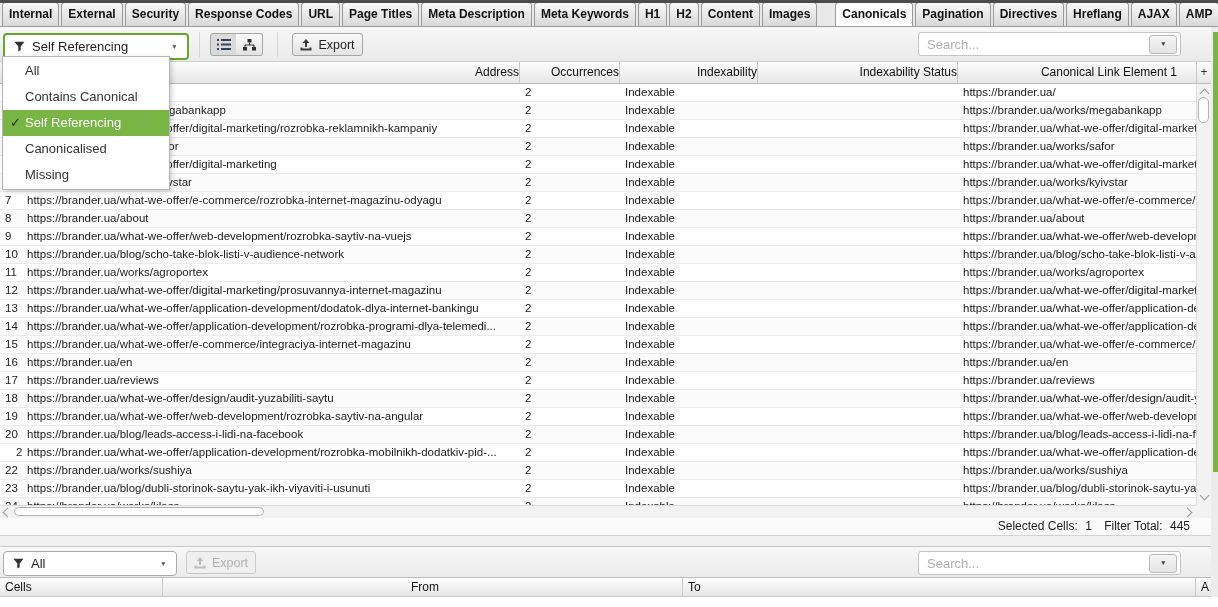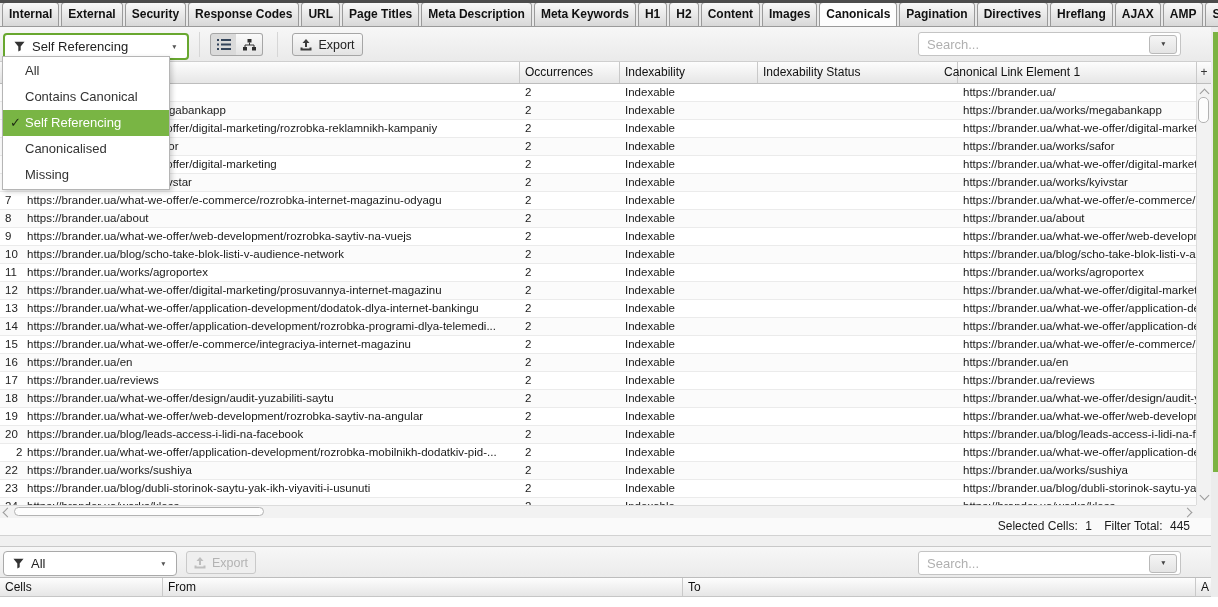--- a/index.html
+++ b/index.html
@@ -6,38 +6,38 @@
   #app{position:relative;width:1218px;height:597px;overflow:hidden;
        font-family:"Liberation Sans",sans-serif;background:#14532d;text-decoration:underline;-webkit-font-smoothing:antialiased;}
   .abs{position:absolute;}
   
   #top-strip{left:0;top:0;width:1218px;height:3px;background:#4c4c4c;}
   #tab-bar{left:0;top:3px;width:1218px;height:24px;background:#e9e9e9;border-bottom:1px solid #9a9a9a;
            display:flex;align-items:flex-end;padding-left:2px;box-sizing:border-box;white-space:nowrap;overflow:hidden;}
   .tab{flex:0 0 auto;margin-right:2px;padding:3px 6px 4px 6px;font-size:12px;font-weight:bold;color:#111;
        background:linear-gradient(#f9f9f9,#d8d8d8);border:1px solid #9a9a9a;border-bottom:none;
        border-radius:4px 4px 0 0;height:16px;line-height:16px;position:relative;}
-  .tab.active{background:#fdfdfd;height:17px;margin-bottom:-1px;z-index:2;}
+  .tab.active{background:#fdfdfd;height:17px;margin-bottom:-1px;z-index:2;margin-left:16px;}
   
   #main-toolbar{left:0;top:27px;width:1218px;height:35px;background:linear-gradient(#f7f7f7,#eaeaea);
                 border-bottom:1px solid #cfcfcf;box-sizing:border-box;}
   .combo{position:absolute;background:#fff;border-radius:4px;display:flex;align-items:center;font-size:13px;color:#222;}
   .combo .funnel{margin:0 7px 0 9px;display:flex;}
   .combo .carr{margin-left:auto;margin-right:8px;color:#555;font-size:9px;}
   .vsep{position:absolute;width:1px;background:#d6d6d6;}
   .tbtn{position:absolute;height:23px;box-sizing:border-box;border:1px solid #a6a6a6;display:flex;align-items:center;
         justify-content:center;background:linear-gradient(#fafafa,#e3e3e3);font-size:12.5px;color:#222;}
   .search{position:absolute;background:#fff;border:1px solid #c4c4c4;border-radius:3px;display:flex;align-items:center;box-sizing:border-box;}
   .search .ph{color:#b0b0b0;font-size:13px;padding-left:8px;flex:1;}
   .search .sbtn{width:26px;height:17px;margin-right:3px;border:1px solid #b9b9b9;border-radius:3px;
         background:linear-gradient(#f5f5f5,#e4e4e4);display:flex;align-items:center;justify-content:center;
         font-size:9px;color:#444;}
   
   #grid-header{left:0;top:62px;width:1196px;height:22px;background:linear-gradient(#fdfdfd,#e6e6e6);
-               border-bottom:1px solid #bdbdbd;box-sizing:border-box;}
+               border-bottom:1px solid #bdbdbd;box-sizing:border-box;text-align:right;}
   .hcell{position:absolute;top:0;height:21px;line-height:21px;font-size:12px;color:#111;padding-left:5px;
          box-sizing:border-box;border-right:1px solid #c9c9c9;overflow:hidden;white-space:nowrap;}
   #plus-cell{left:1196px;top:62px;width:15px;height:22px;background:linear-gradient(#fdfdfd,#e6e6e6);
              border-bottom:1px solid #bdbdbd;border-left:1px solid #c9c9c9;box-sizing:border-box;
              font-size:12px;color:#333;text-align:center;line-height:20px;}
   #grid-body{left:0;top:84px;width:1196px;height:421px;overflow:hidden;background:#fff;}
   .colline{position:absolute;top:0;bottom:0;width:1px;background:#e8e8e8;}
   .tr{position:absolute;left:0;width:1196px;height:18px;box-sizing:border-box;border-bottom:1px solid #ebebeb;background:#fff;}
   .tr.alt{background:#fbfbfb;}
   .td{position:absolute;top:0;height:17px;line-height:17px;font-size:11.5px;color:#1a1a1a;
@@ -414,21 +414,21 @@
     <div class="search" style="left:918px;top:4px;width:263px;height:24px;">
       <span class="ph">Search...</span>
       <span class="sbtn">
         <span style="transform:scale(.75);">▼</span>
       </span>
     </div>
   </div>
 
   <div class="abs" id="bottom-header">
     <div class="hcell" style="left:0;width:163px;height:18px;line-height:18px;">Cells</div>
-    <div class="hcell" style="left:163px;width:520px;height:18px;line-height:18px;">From</div>
+    <div class="hcell" style="left:163px;width:520px;height:18px;line-height:18px;text-align:center;">From</div>
     <div class="hcell" style="left:683px;width:513px;height:18px;line-height:18px;">To</div>
     <div class="hcell" style="left:1196px;width:16px;height:18px;line-height:18px;border-right:none;">A</div>
   </div>
   <div class="abs" id="bottom-body"></div>
 
   <div class="abs" id="right-margin"></div>
   <div class="abs" id="green-strip"></div>
 
   <div class="abs" id="filter-menu">
       <div class="menu-item"><span>All</span></div>

